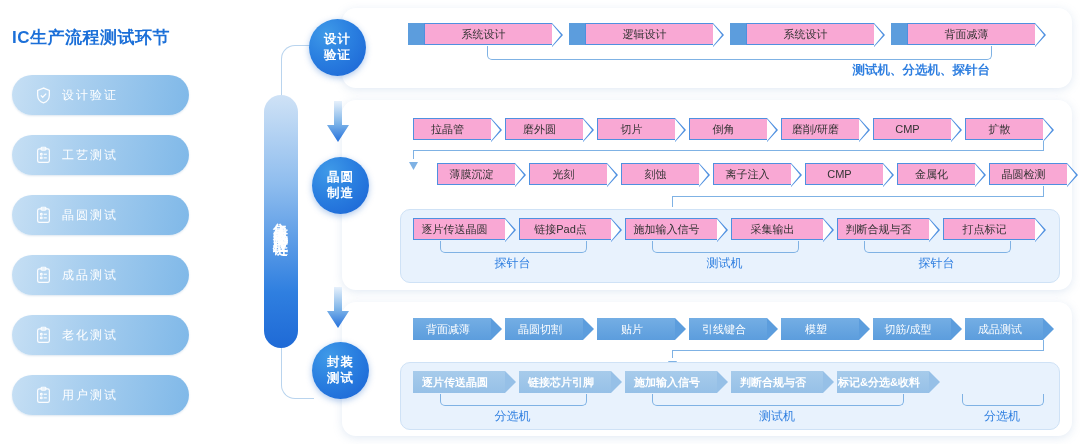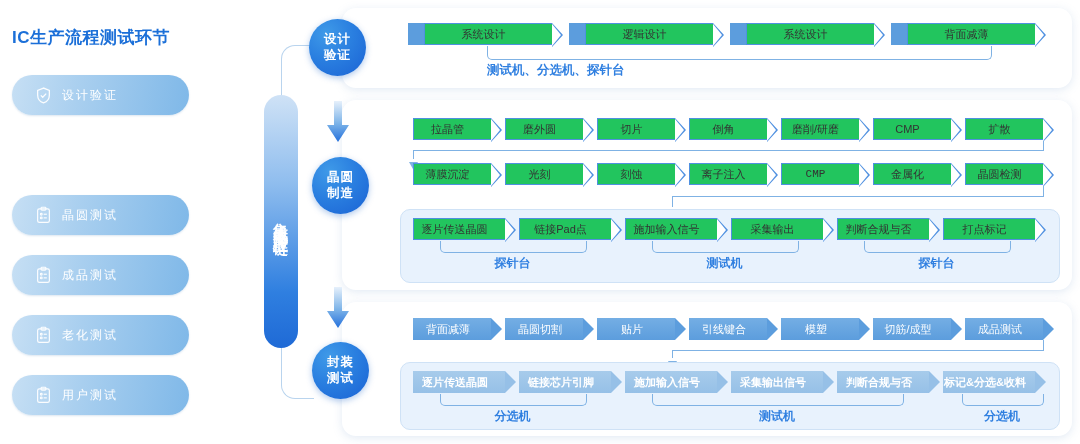--- a/index.html
+++ b/index.html
@@ -55,21 +55,21 @@
     box-shadow:0 2px 10px rgba(125,160,205,.22);
   }
   
   .row{position:absolute;display:flex;align-items:center;}
   .chev{
     position:relative;height:22px;display:flex;align-items:center;justify-content:center;
     font-size:11px;color:#333;white-space:nowrap;box-sizing:border-box;
   }
   
   .chev.outline{
-    background:#22c55e;border:1.3px solid #4f90e0;border-right:none;
+    background:#f9a8d4;border:1.3px solid #4f90e0;border-right:none;
     padding-right:10px;
   }
   .chev.outline::after{
     content:"";position:absolute;right:-11px;top:-1.3px;width:0;height:0;
     border-top:12.3px solid transparent;border-bottom:12.3px solid transparent;
     border-left:11px solid #4f90e0;
   }
   .chev.outline::before{
     content:"";position:absolute;right:-8.6px;top:0;width:0;height:0;z-index:2;
     border-top:11px solid transparent;border-bottom:11px solid transparent;
@@ -97,21 +97,21 @@
   
   .sqmark{width:16px;height:22px;background:#5c9ddd;flex:0 0 16px;}
   
   .subpanel{
     position:absolute;background:#e8f2fd;border:1.2px solid #cfe2f6;border-radius:10px;
   }
   
   .bracket{position:absolute;border:1.3px solid #7fb2e4;border-top:none;
     border-bottom-left-radius:5px;border-bottom-right-radius:5px;}
   .grp-label{
-    position:absolute;font-size:12px;font-weight:bold;color:#2f7fe0;
+    position:absolute;font-size:12px;font-weight:normal;color:#2f7fe0;
     text-align:center;white-space:nowrap;
   }
   .caption{
     position:absolute;font-size:12.5px;font-weight:bold;color:#2f7fe0;
     white-space:nowrap;
   }
   .vline{position:absolute;background:#7fb2e4;width:1.3px;}
   .hline{position:absolute;background:#7fb2e4;height:1.3px;}
 </style>
 </head>
@@ -123,20 +123,33 @@
   <div class="pill" style="top:75px">
     <span class="picon">
       <svg viewBox="0 0 24 24" width="19" height="19" fill="none" stroke="#ffffff" stroke-width="1.6">
         <path d="M12 2.6 4.6 5.6v5.7c0 5 3.2 8.6 7.4 10.1 4.2-1.5 7.4-5.1 7.4-10.1V5.6Z"></path>
         <path d="M8.6 11.8l2.4 2.4 4.4-4.6"></path>
       </svg>
     </span>
     <span class="plabel">设计验证</span>
   </div>
 
+  <div class="pill" style="top:135px">
+    <span class="picon">
+      <svg viewBox="0 0 24 24" width="19" height="19" fill="none" stroke="#ffffff" stroke-width="1.5">
+        <rect x="4.6" y="3.6" width="14.8" height="17.2" rx="2.2"></rect>
+        <rect x="9" y="1.6" width="6" height="3.6" rx="1"></rect>
+        <circle cx="9.2" cy="10.4" r="1.1"></circle>
+          <path d="M12.2 10.4h4"></path>
+        <circle cx="9.2" cy="15" r="1.1"></circle>
+          <path d="M12.2 15h4"></path>
+      </svg>
+    </span>
+    <span class="plabel">工艺测试</span>
+  </div>
 
   <div class="pill" style="top:195px">
     <span class="picon">
       <svg viewBox="0 0 24 24" width="19" height="19" fill="none" stroke="#ffffff" stroke-width="1.5">
         <rect x="4.6" y="3.6" width="14.8" height="17.2" rx="2.2"></rect>
         <rect x="9" y="1.6" width="6" height="3.6" rx="1"></rect>
         <circle cx="9.2" cy="10.4" r="1.1"></circle>
           <path d="M12.2 10.4h4"></path>
         <circle cx="9.2" cy="15" r="1.1"></circle>
           <path d="M12.2 15h4"></path>
@@ -240,42 +253,42 @@
   <div class="sqmark"></div>
   <div class="chev outline" style="width:128px">系统设计</div>
   <div class="sqmark" style="margin-left:17px"></div>
   <div class="chev outline" style="width:128px">逻辑设计</div>
   <div class="sqmark" style="margin-left:17px"></div>
   <div class="chev outline" style="width:128px">系统设计</div>
   <div class="sqmark" style="margin-left:17px"></div>
   <div class="chev outline" style="width:128px">背面减薄</div>
 </div>
 <div class="bracket" style="left:487px;top:46px;width:503px;height:13px;"></div>
-<div class="caption" style="left:487px;top:62px;width:503px;text-align:left;">测试机、分选机、探针台</div>
+<div class="caption" style="left:487px;top:62px;width:503px;text-align:right;">测试机、分选机、探针台</div>
 
 <div class="row" style="left:413px;top:118px;">
   <div class="chev outline" style="width:78px">拉晶管</div>
   <div class="chev outline" style="width:78px;margin-left:14px">磨外圆</div>
   <div class="chev outline" style="width:78px;margin-left:14px">切片</div>
   <div class="chev outline" style="width:78px;margin-left:14px">倒角</div>
   <div class="chev outline" style="width:78px;margin-left:14px">磨削/研磨</div>
   <div class="chev outline" style="width:78px;margin-left:14px">CMP</div>
   <div class="chev outline" style="width:78px;margin-left:14px">扩散</div>
 </div>
 
 <div class="hline" style="left:413px;top:150px;width:631px;"></div>
 <div class="vline" style="left:1043px;top:140px;height:11px;"></div>
 <div class="vline" style="left:413px;top:150px;height:9px;"></div>
 <div style="position:absolute;left:409px;top:156px;">
   <svg width="9" height="8">
       <path d="M0 0h9L4.5 8Z" fill="#7fb2e4"></path>
     </svg>
 </div>
 
-<div class="row" style="left:413px;top:163px;font-family:Liberation Mono, monospace;">
+<div class="row" style="left:437px;top:163px;">
   <div class="chev outline" style="width:78px">薄膜沉淀</div>
   <div class="chev outline" style="width:78px;margin-left:14px">光刻</div>
   <div class="chev outline" style="width:78px;margin-left:14px">刻蚀</div>
   <div class="chev outline" style="width:78px;margin-left:14px">离子注入</div>
   <div class="chev outline" style="width:78px;margin-left:14px">CMP</div>
   <div class="chev outline" style="width:78px;margin-left:14px">金属化</div>
   <div class="chev outline" style="width:78px;margin-left:14px">晶圆检测</div>
 </div>
 <div class="hline" style="left:672px;top:196px;width:372px;"></div>
 <div class="vline" style="left:1043px;top:186px;height:11px;"></div>
@@ -313,21 +326,20 @@
   <svg width="9" height="8">
       <path d="M0 0h9L4.5 8Z" fill="#7fb2e4"></path>
     </svg>
 </div>
 
 <div class="subpanel" style="left:400px;top:362px;width:658px;height:66px;"></div>
 <div class="row" style="left:413px;top:371px;">
   <div class="chev pale" style="width:92px">逐片传送晶圆</div>
   <div class="chev pale" style="width:92px;margin-left:14px">链接芯片引脚</div>
   <div class="chev pale" style="width:92px;margin-left:14px">施加输入信号</div>
-  <div class="chev pale" style="width:92px;margin-left:14px">采集输出信号</div>
   <div class="chev pale" style="width:92px;margin-left:14px">判断合规与否</div>
   <div class="chev pale" style="width:92px;margin-left:14px">标记&amp;分选&amp;收料</div>
 </div>
 <div class="bracket" style="left:440px;top:394px;width:145px;height:11px;"></div>
 <div class="grp-label" style="left:440px;top:408px;width:145px;">分选机</div>
 <div class="bracket" style="left:652px;top:394px;width:250px;height:11px;"></div>
 <div class="grp-label" style="left:652px;top:408px;width:250px;">测试机</div>
 <div class="bracket" style="left:962px;top:394px;width:80px;height:11px;"></div>
 <div class="grp-label" style="left:952px;top:408px;width:100px;">分选机</div>
 

